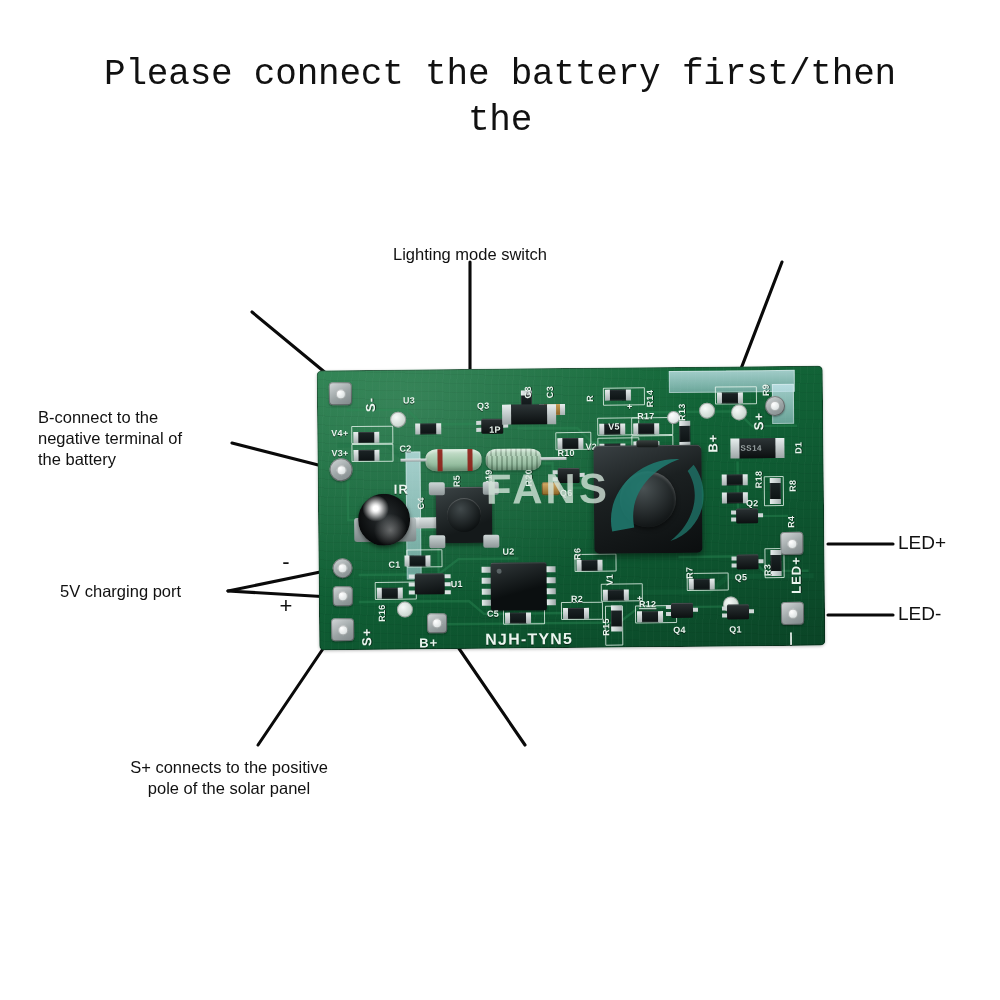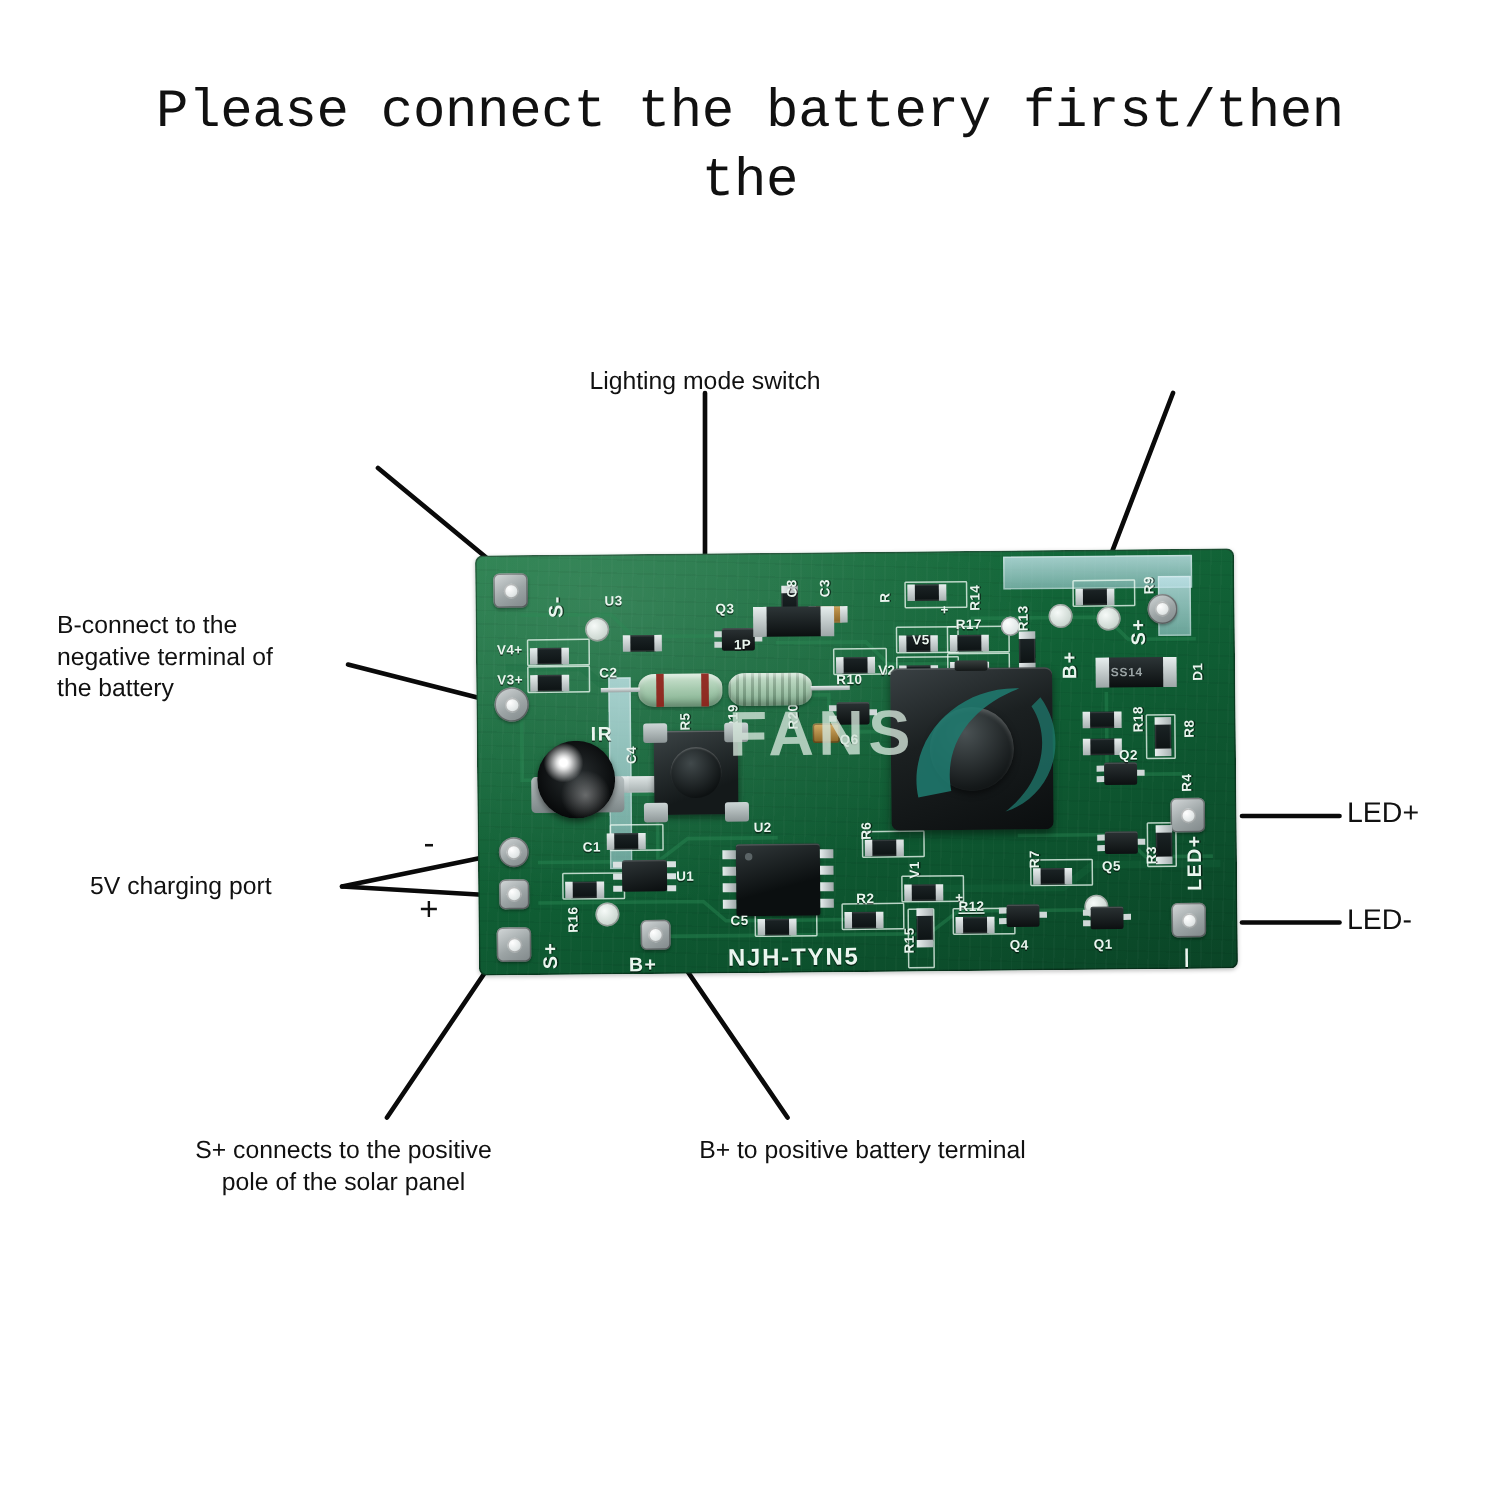--- a/index.html
+++ b/index.html
@@ -583,21 +583,20 @@
 
   <div class="lbl l" style="left:60px;top:581px;width:180px;">5V charging port</div>
 
   <div class="lbl c" style="left:272px;top:548px;width:28px;font-size:22px;">-</div>
 
   <div class="lbl c" style="left:272px;top:592px;width:28px;font-size:22px;">+</div>
 
   <div class="lbl c" style="left:88px;top:757px;width:282px;">S+ connects to the positive
 pole of the solar panel</div>
 
-  <div class="lbl c" style="left:410px;top:757px;width:330px;">B+ to positive battery terminal</div>
 
   <div class="lbl c" style="left:350px;top:244px;width:240px;">Lighting mode switch</div>
 
 
   <div class="lbl l" style="left:898px;top:531px;width:90px;font-size:19px;">LED+</div>
 
   <div class="lbl l" style="left:898px;top:602px;width:90px;font-size:19px;">LED-</div>
 
 </div>
 

